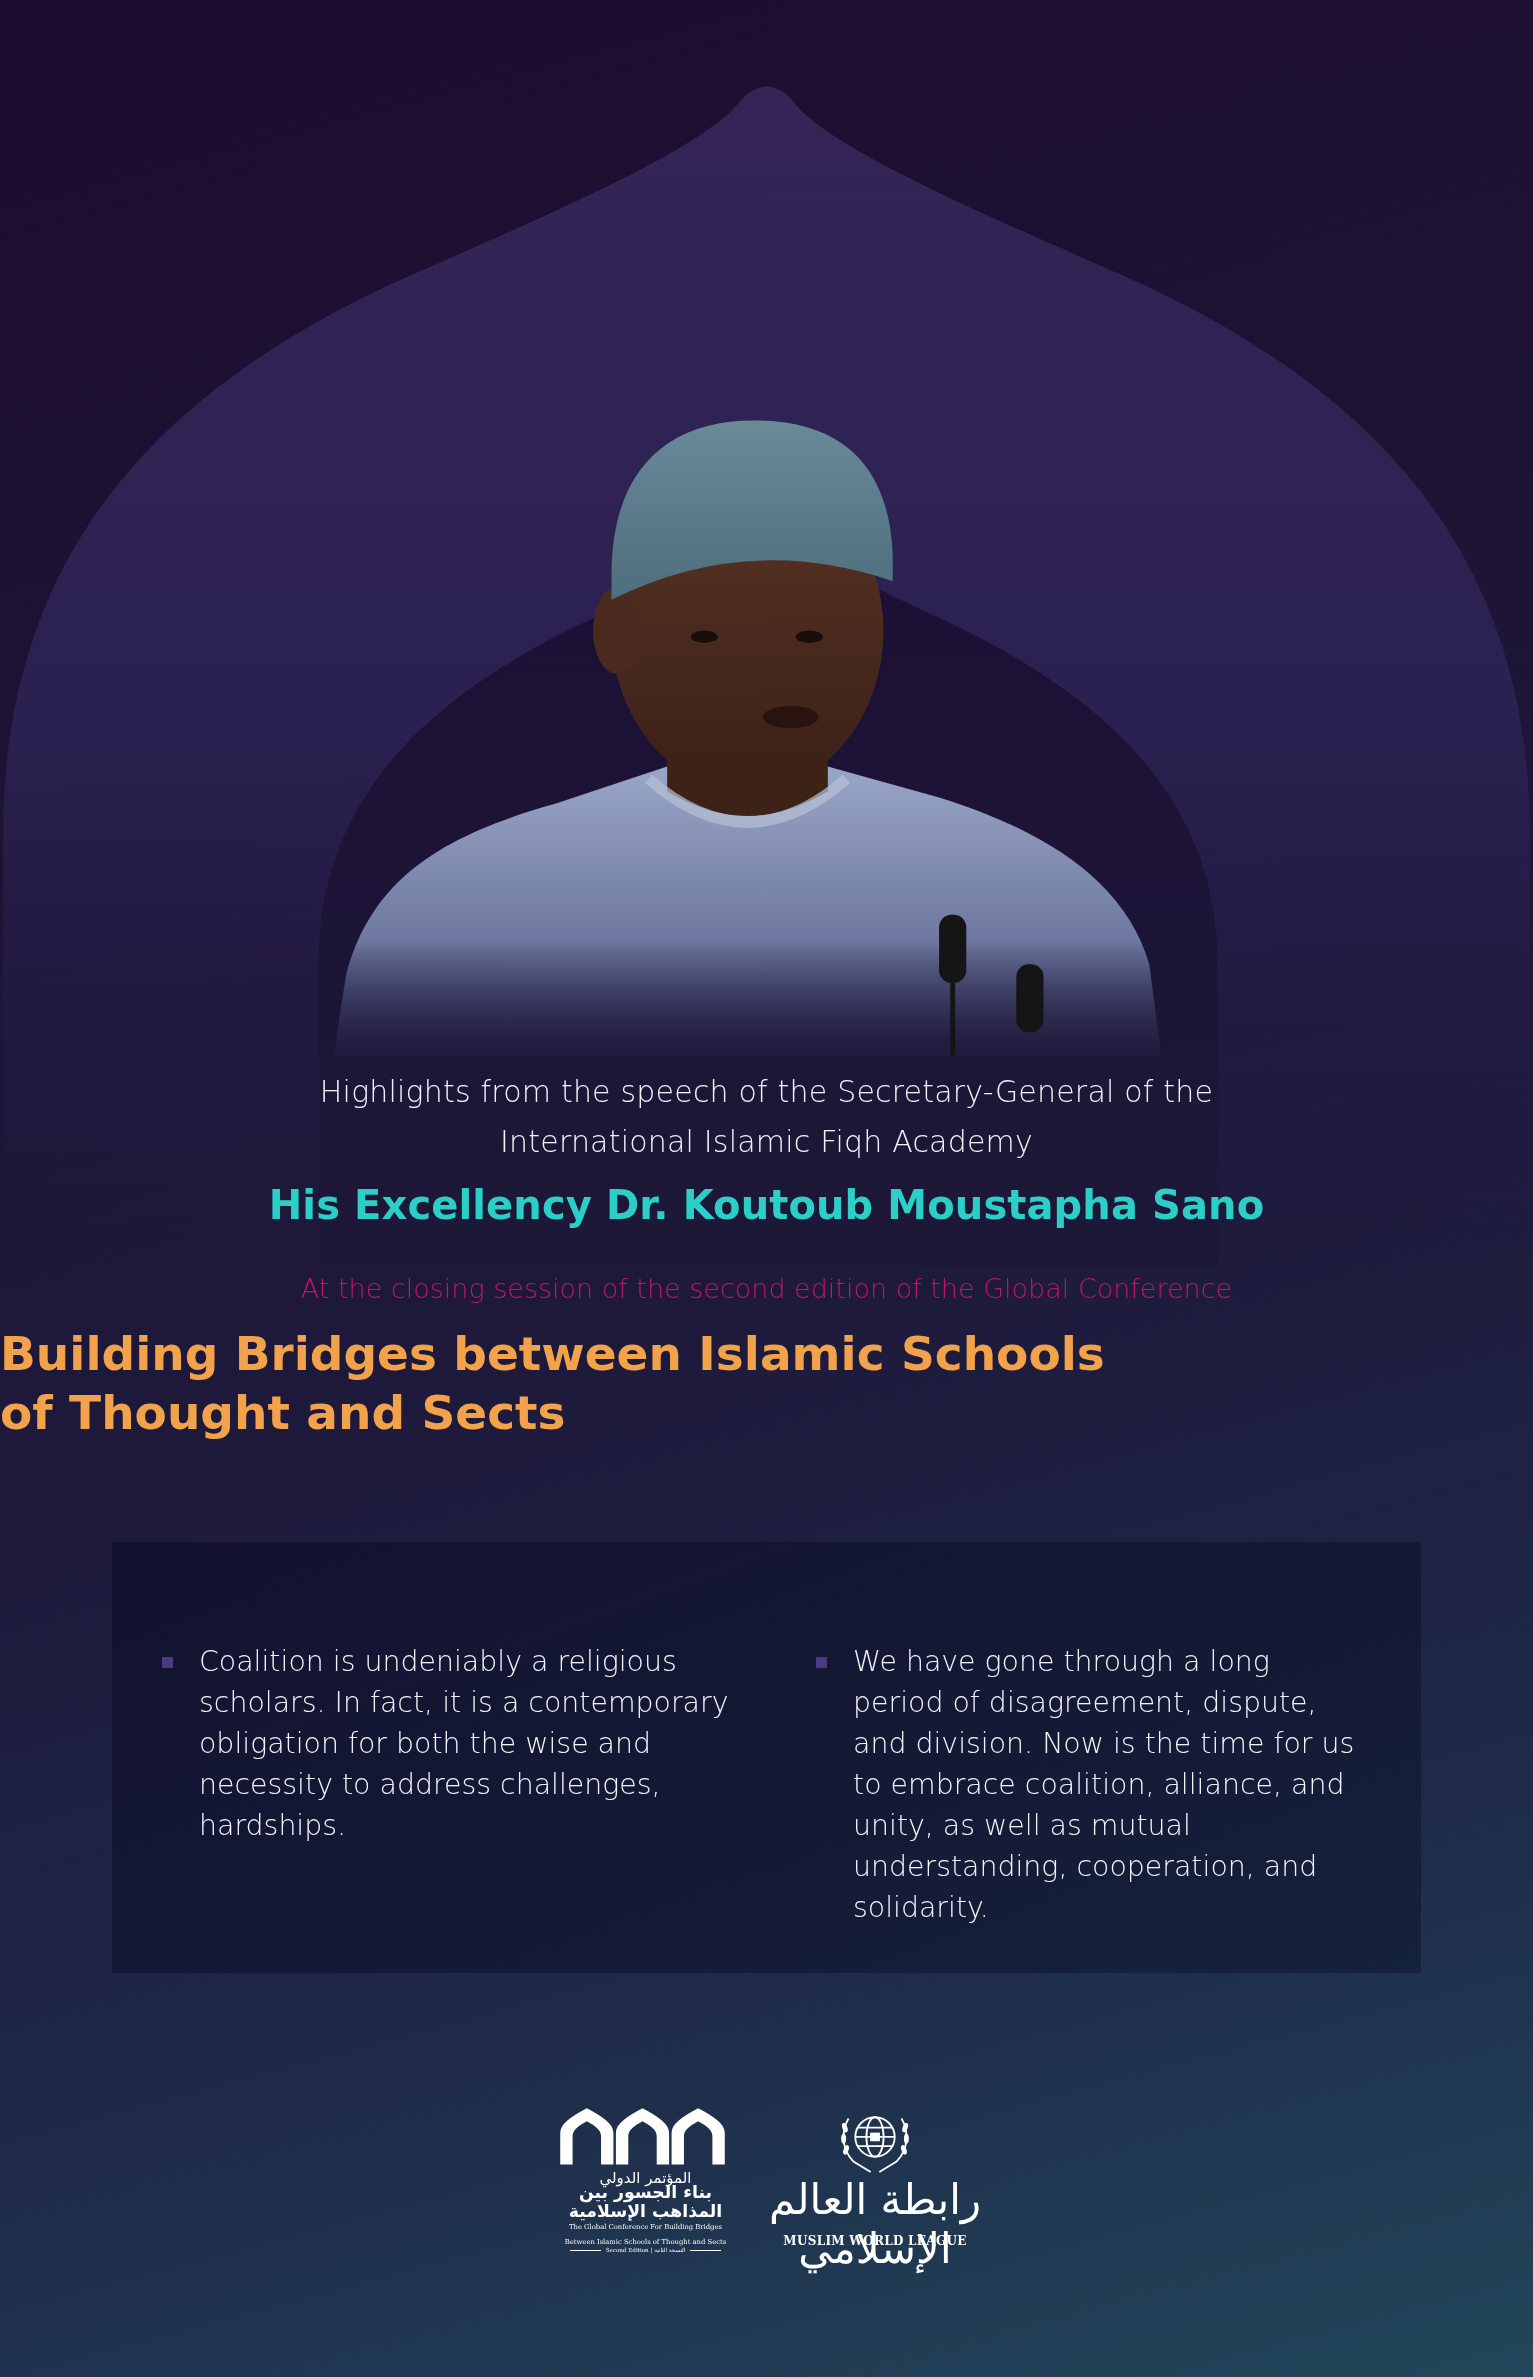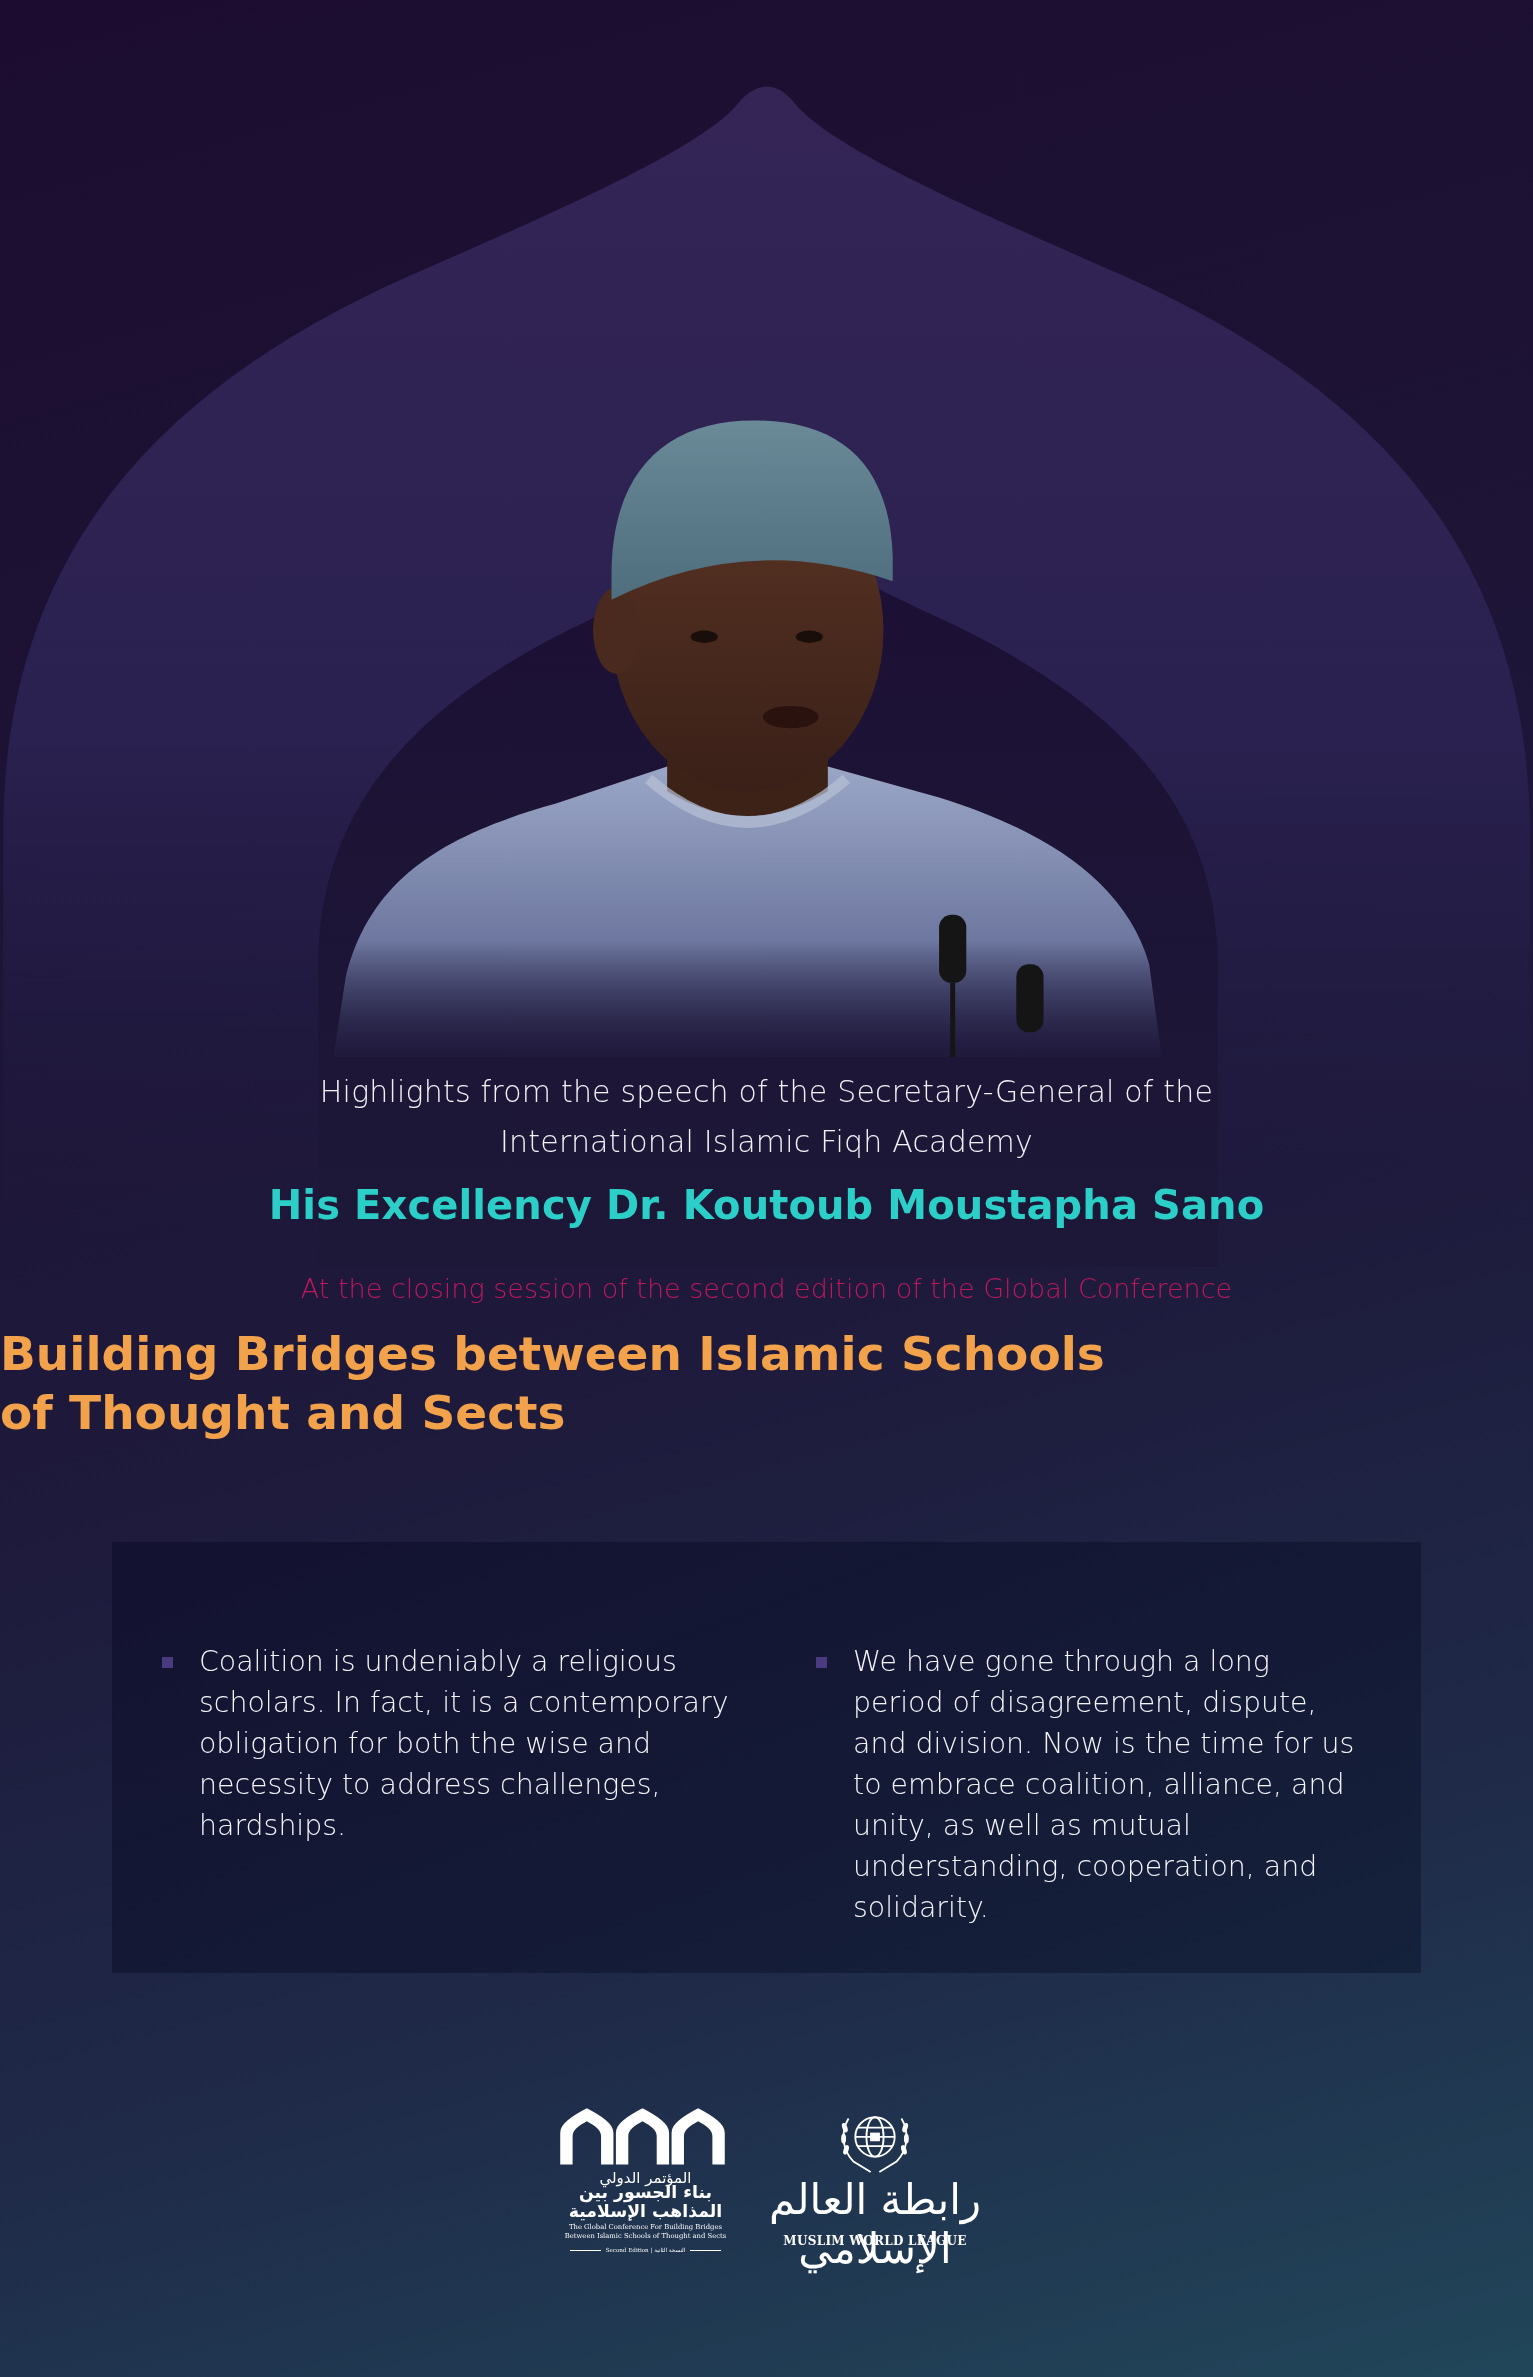--- a/index.html
+++ b/index.html
@@ -151,21 +151,21 @@
     <g fill="#ffffff">
       <path d="M 2 96 L 2 45 C 2 30 20 18 45 5 C 70 18 88 30 88 45 L 88 96 L 68 96 L 68 50 C 68 40 58 33 45 26 C 32 33 22 40 22 50 L 22 96 Z"></path>
       <path d="M 92 96 L 92 45 C 92 30 110 18 135 5 C 160 18 178 30 178 45 L 178 96 L 158 96 L 158 50 C 158 40 148 33 135 26 C 122 33 112 40 112 50 L 112 96 Z"></path>
       <path d="M 182 96 L 182 45 C 182 30 200 18 225 5 C 250 18 268 30 268 45 L 268 96 L 248 96 L 248 50 C 248 40 238 33 225 26 C 212 33 202 40 202 50 L 202 96 Z"></path>
     </g>
   </svg>
   <div class="logo-label-ar" style="left:0; top:67px; width:179px; font-size:15px; font-weight:400;">المؤتمر الدولي</div>
   <div class="logo-label-ar" style="left:0; top:80px; width:179px; font-size:17.3px;">بناء الجسور بين</div>
   <div class="logo-label-ar" style="left:0; top:99px; width:179px; font-size:17.3px;">المذاهب الإسلامية</div>
   <div class="logo-small" style="left:0; top:121px; width:179px; font-size:6.8px;">The Global Conference For Building Bridges</div>
-  <div class="logo-small" style="left:0; top:130px; width:179px; font-size:6.8px;">Between Islamic Schools of Thought and Sects</div>
+  <div class="logo-small" style="left:0; top:136px; width:179px; font-size:6.8px;">Between Islamic Schools of Thought and Sects</div>
   <div class="logo-small" style="left:0; top:145px; width:179px; font-size:5.6px; display:flex; align-items:center; justify-content:center; gap:5px;">
     <span style="display:inline-block; width:31px; height:0.6px; background:#fff;"></span>
     <span>Second Edition | النسخة الثانية</span>
     <span style="display:inline-block; width:31px; height:0.6px; background:#fff;"></span>
   </div>
 </div>
 
 <div class="logo" style="left:767px; top:2099px; width:216px; height:167px;">
   <svg width="80" height="74" viewBox="0 0 130 120" style="position:absolute; left:68px; top:3.7px;">
     <g fill="none" stroke="#ffffff" stroke-width="3">

